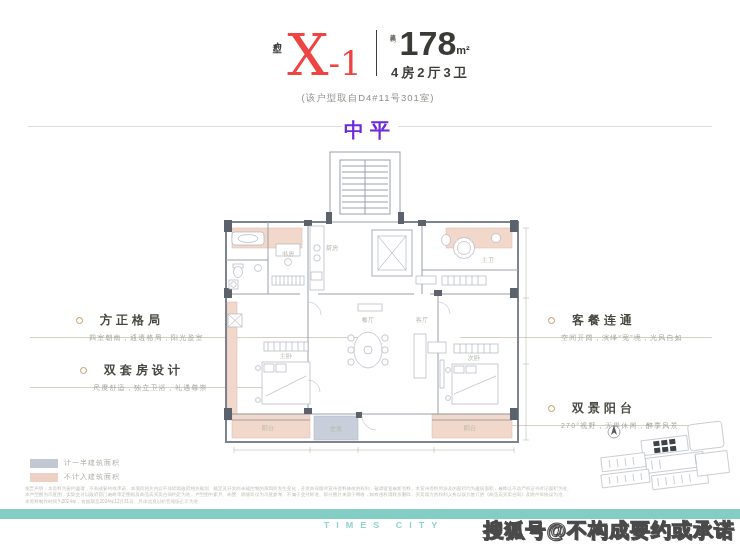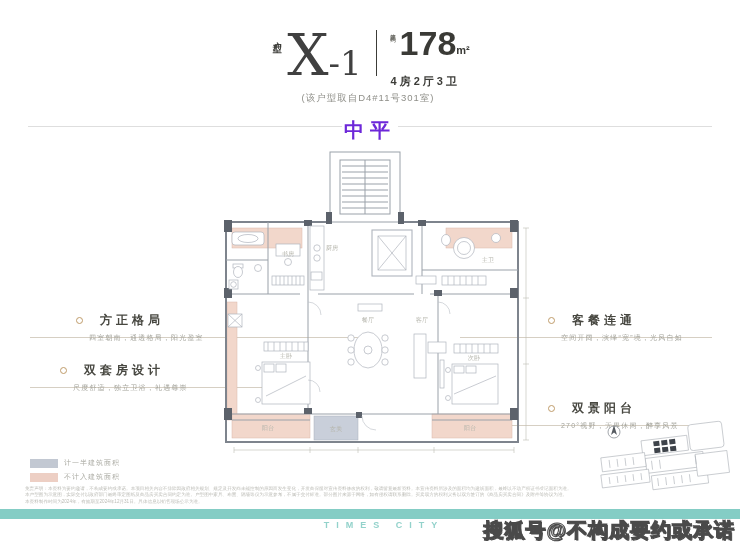--- a/index.html
+++ b/index.html
@@ -1,29 +1,29 @@
 <!DOCTYPE html>
 <html><head>
 <meta charset="utf-8">
 <style>
   html,body{margin:0;padding:0;background:#fff;}
   #stage{position:relative;width:740px;height:545px;background:#ffffff;overflow:hidden;
          font-family:"Liberation Sans","DejaVu Sans",sans-serif;color:#3c3c38;}
   
   .hdr{position:absolute;top:26px;left:0;right:0;display:flex;justify-content:center;align-items:flex-start;}
   .hdr .vlabel{writing-mode:vertical-rl;font-size:9px;letter-spacing:3px;color:#3c3c38;margin:8px 4px 0 0;font-weight:bold;}
-  .hdr .code{font-family:"DejaVu Serif","Liberation Serif",serif;color:#404040;line-height:1;}
+  .hdr .code{font-family:"DejaVu Serif","Liberation Serif",serif;color:#ef4444;line-height:1;}
   .hdr .code .main{font-size:58px;}
   .hdr .code .sub{font-size:34px;}
   .hdr .vbar{width:1px;height:46px;background:#3c3c38;margin:4px 14px 0 14px;}
   .area-wrap{display:flex;align-items:flex-start;}
   .area-prefix{writing-mode:vertical-rl;font-size:5.5px;color:#6d6d67;letter-spacing:1px;margin-right:2px;margin-top:3px;}
   .area-num{font-size:34px;font-weight:bold;color:#3a3a36;line-height:1;}
   .area-unit{font-size:11px;font-weight:bold;color:#3a3a36;margin-top:18px;}
-  .rooms-line{font-size:11px;font-weight:bold;letter-spacing:3px;color:#3c3c38;margin-top:14px;}
+  .rooms-line{font-size:13px;font-weight:bold;letter-spacing:3px;color:#3c3c38;margin-top:4px;text-align:right;}
   .src-note{position:absolute;top:92px;left:0;right:4px;text-align:center;font-size:9.5px;color:#8f8f89;letter-spacing:1px;}
   
   .floor-head{position:absolute;top:117px;left:0;right:0;text-align:center;font-size:20px;font-weight:bold;letter-spacing:6px;color:#6d28d9;}
   .rule{position:absolute;top:126px;height:1px;background:#dedede;}
   .rule.l{left:28px;width:314px;}
   .rule.r{left:398px;width:314px;}
   
   .callout{position:absolute;}
   .callout .t{display:flex;align-items:center;gap:11px;}
   .bullet{width:5px;height:5px;border:1.5px solid #bf9c6a;border-radius:50%;margin-right:6px;flex:0 0 auto;}
@@ -78,21 +78,21 @@
   <div class="leader" style="top:337px;left:460px;width:252px;"></div>
   <div class="leader" style="top:425px;left:498px;width:214px;"></div>
 
   <div class="callout" style="left:76px;top:312px;">
     <div class="t">
         <span class="bullet"></span>
       <span class="title">方正格局</span>
       </div>
     <div class="desc">四室朝南，通透格局，阳光盈室</div>
   </div>
-  <div class="callout" style="left:60px;top:362px;text-align:center;">
+  <div class="callout" style="left:80px;top:362px;text-align:center;">
     <div class="t">
         <span class="bullet"></span>
       <span class="title">双套房设计</span>
       </div>
     <div class="desc">尺度舒适，独立卫浴，礼遇尊崇</div>
   </div>
   <div class="callout" style="left:548px;top:312px;">
     <div class="t">
         <span class="bullet"></span>
       <span class="title">客餐连通</span>

